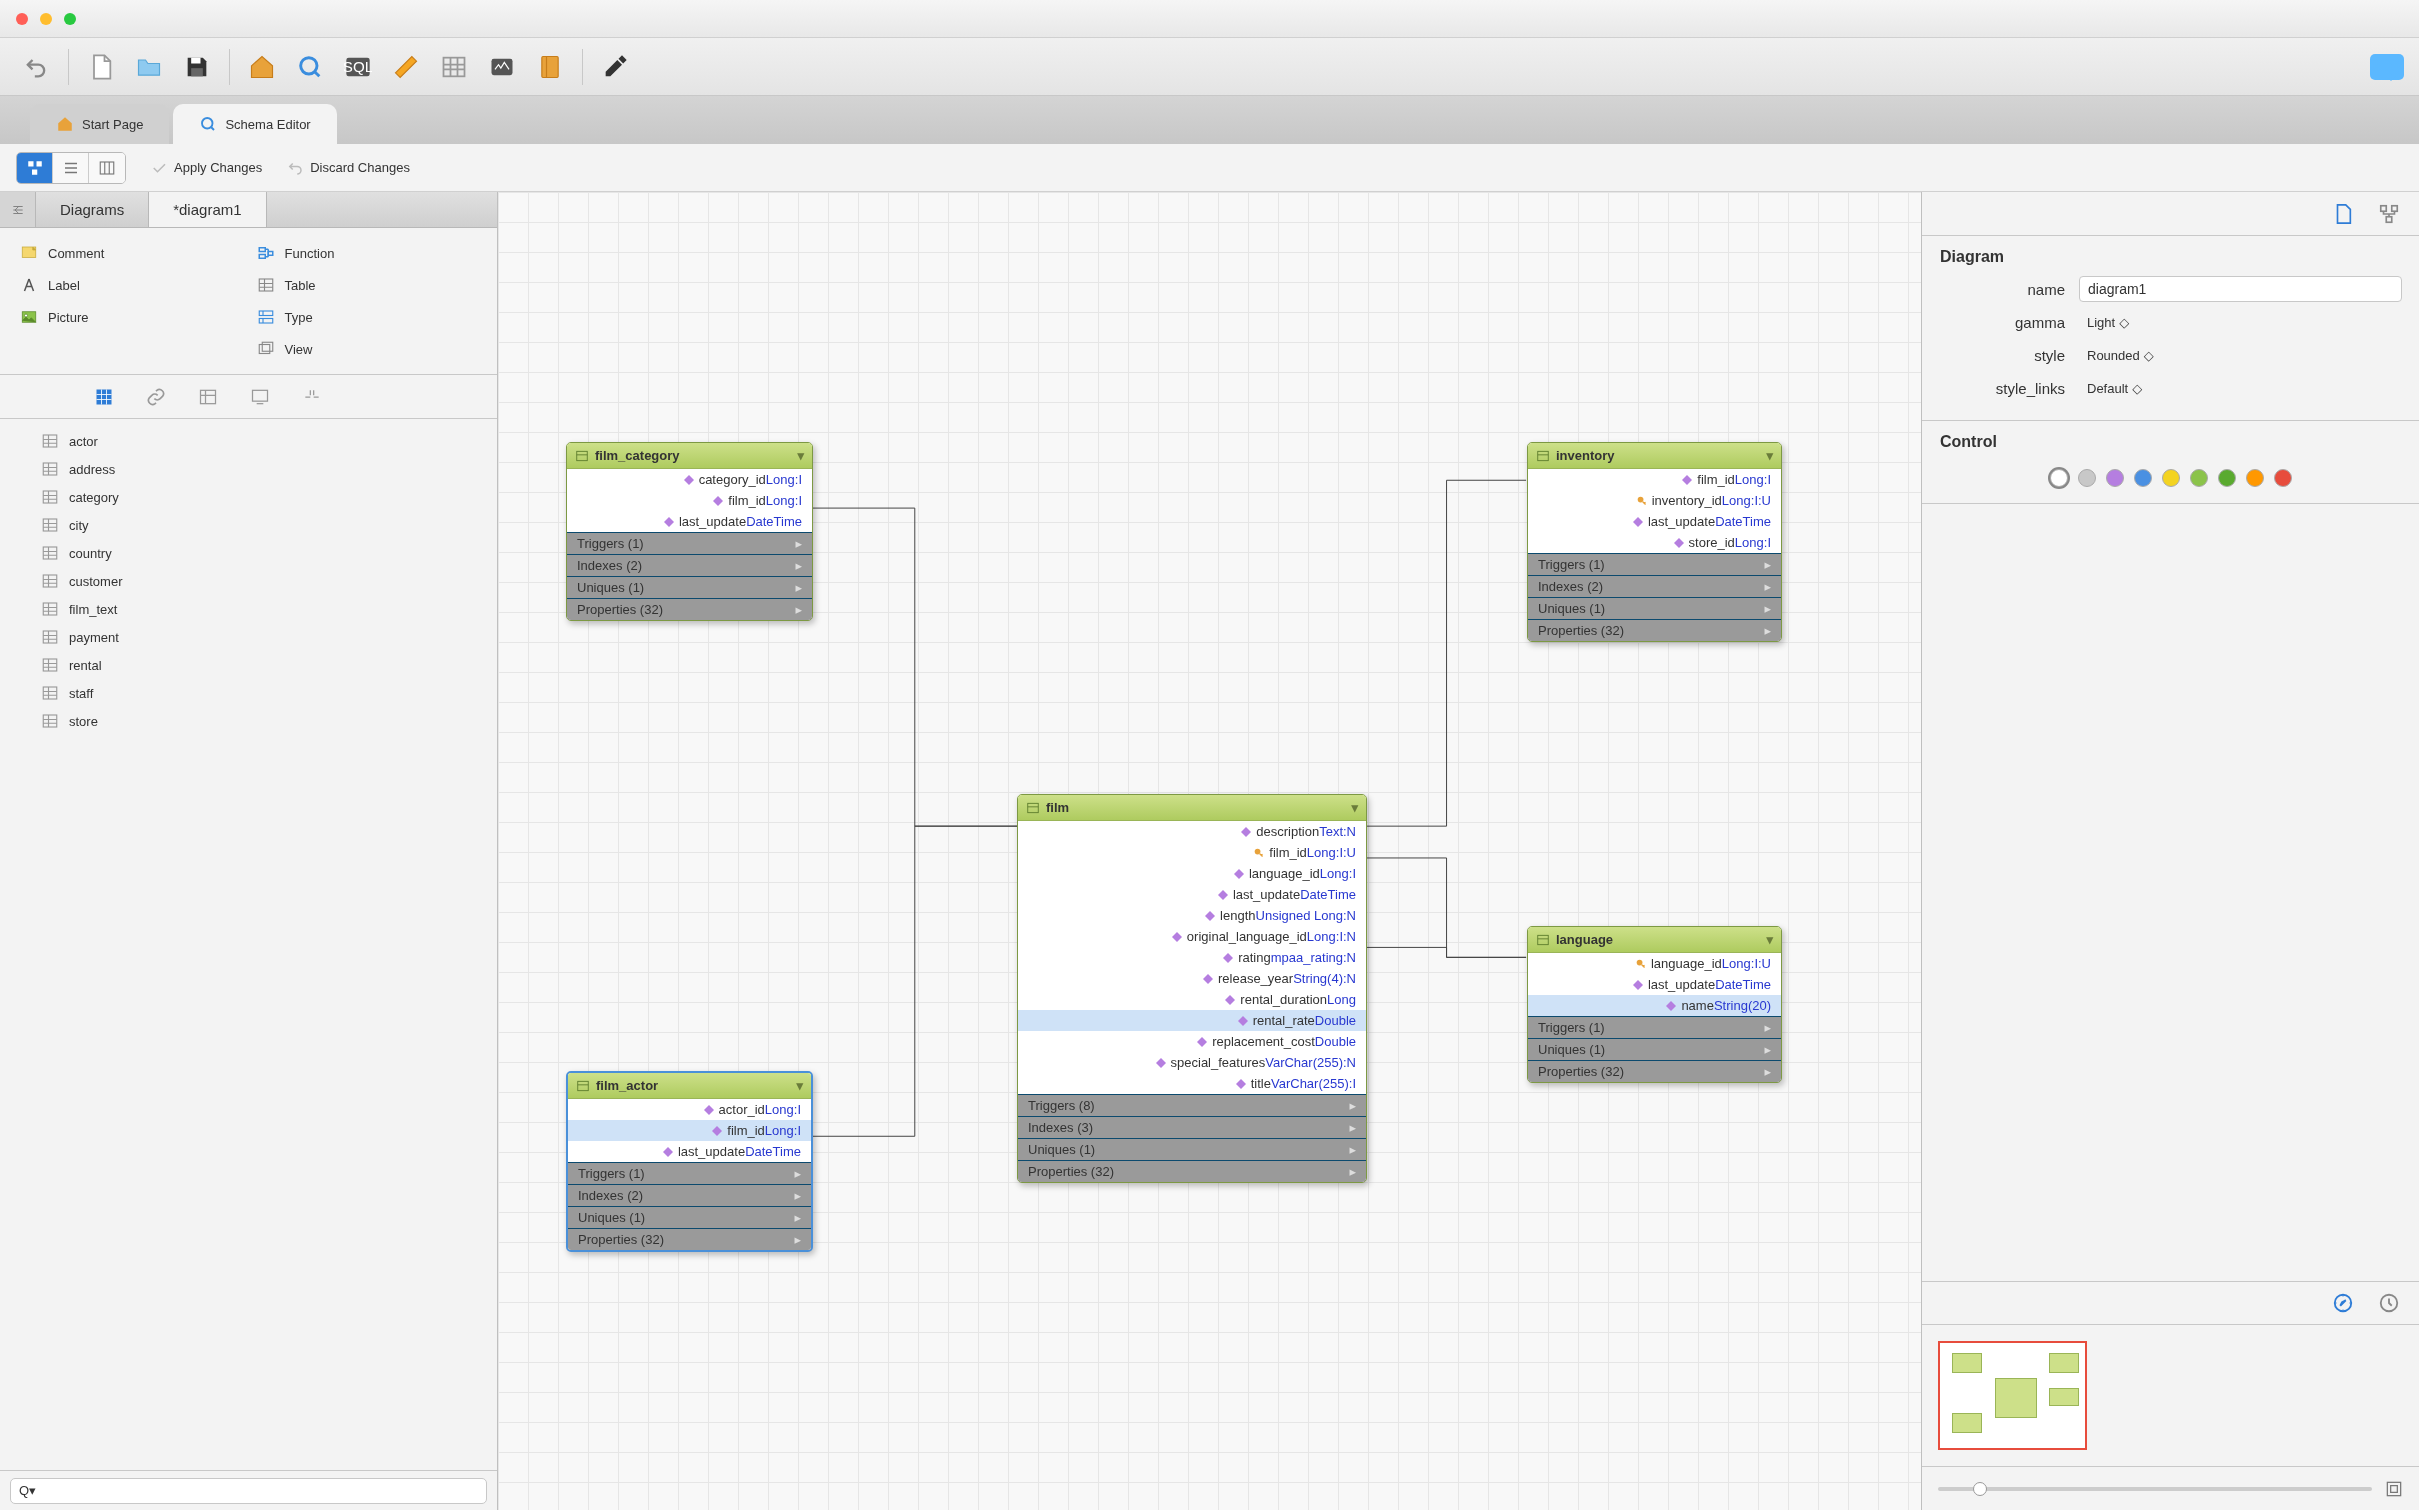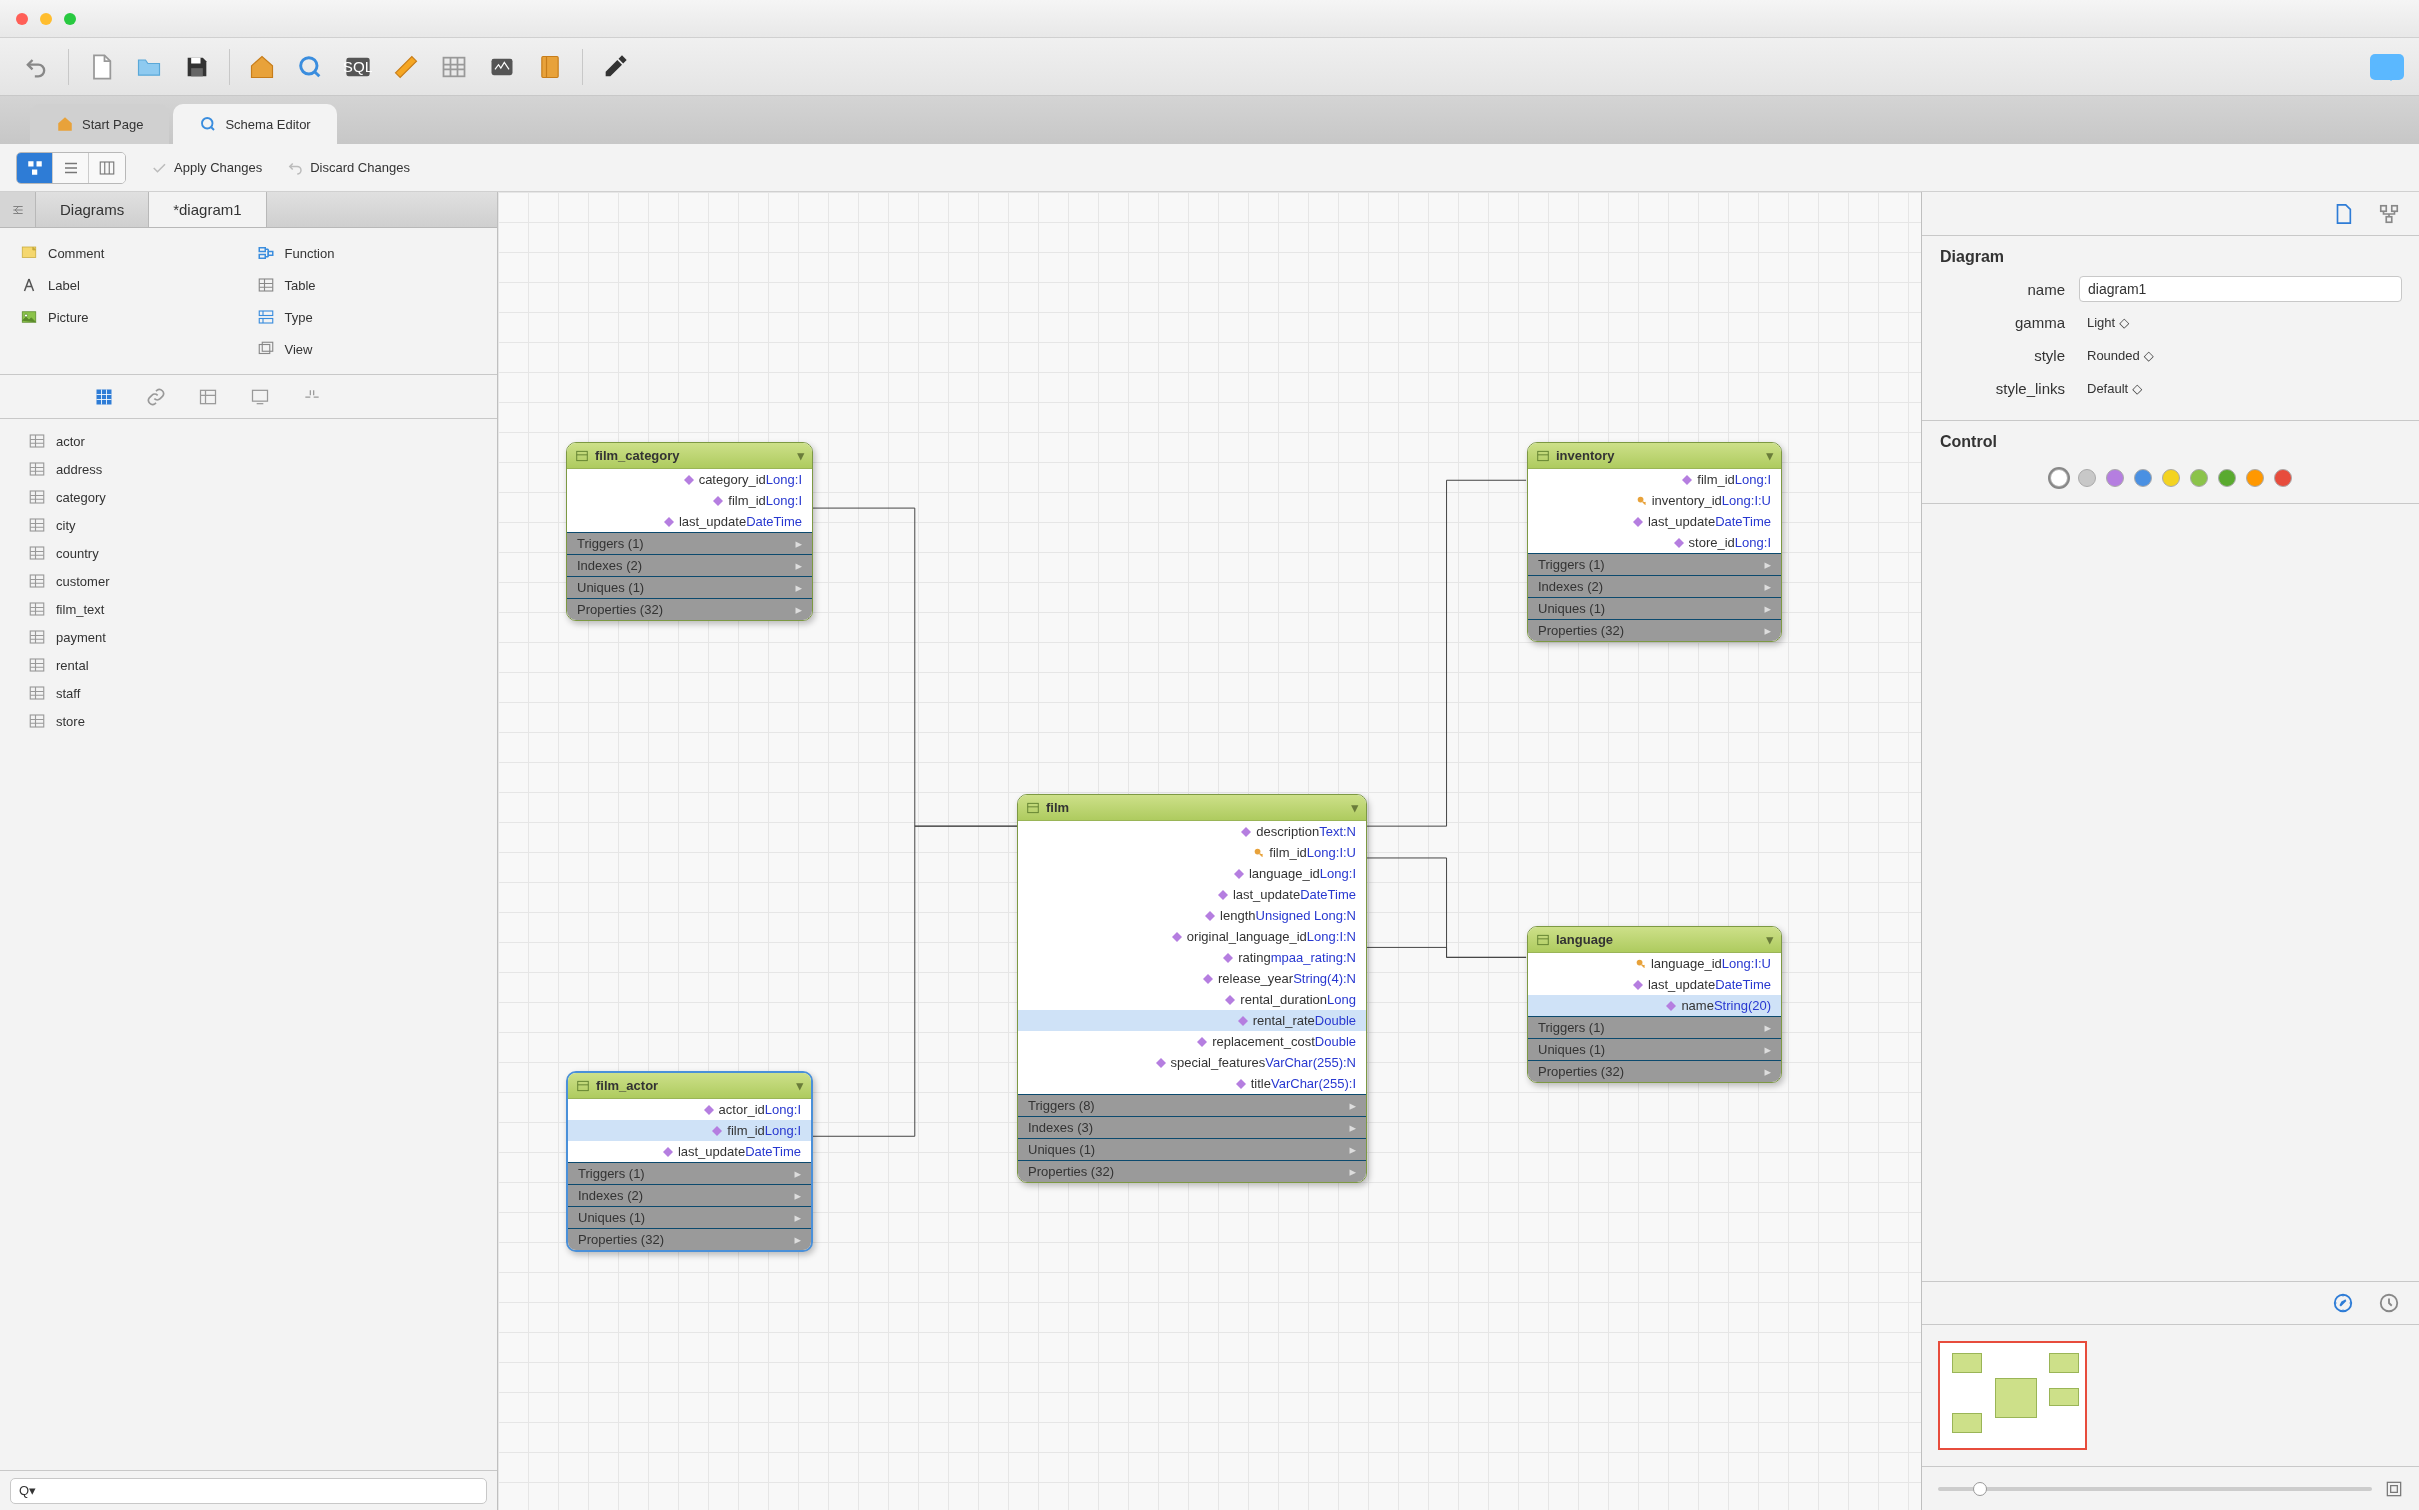--- a/index.html
+++ b/index.html
@@ -29,26 +29,26 @@
 .ltabs{height:36px;background:linear-gradient(#e0e0e0,#cfcfcf);display:flex;align-items:stretch;border-bottom:1px solid #b8b8b8}
 .ltab-handle{width:36px;display:flex;align-items:center;justify-content:center;background:#d5d5d5;border-right:1px solid #b8b8b8;cursor:pointer}
 .ltab{padding:0 24px;display:flex;align-items:center;border-right:1px solid #b8b8b8;font-size:15px;cursor:pointer}
 .ltab.active{background:#f3f3f3}
 .palette{padding:16px 20px;display:grid;grid-template-columns:1fr 1fr;gap:14px 16px;border-bottom:1px solid #c8c8c8}
 .pitem{display:flex;align-items:center;gap:10px;font-size:16px;cursor:pointer}
 .filterrow{height:44px;border-bottom:1px solid #c8c8c8;display:flex;align-items:center;justify-content:flex-start;gap:28px;padding:0 24px}
 .fbtn{width:24px;height:24px;cursor:pointer;display:flex;align-items:center;justify-content:center;color:#888}
 .fbtn.active{color:#2e7cd6}
 .tablelist{flex:1;overflow:auto;padding:8px 0}
-.trow{display:flex;align-items:center;gap:10px;padding:5px 28px;font-size:16px;cursor:pointer}
+.trow{display:flex;align-items:center;gap:10px;padding:5px 41px;font-size:16px;cursor:pointer}
 .search{height:40px;border-top:1px solid #c8c8c8;display:flex;align-items:center;padding:0 10px}
 .searchbox{flex:1;height:26px;border:1px solid #c8c8c8;border-radius:5px;background:white;padding:0 8px;display:flex;align-items:center;color:#999}
 .canvas{flex:1;position:relative;background:#f8f8f8;overflow:hidden;border-right:1px solid #bfbfbf}
 .grid{position:absolute;inset:0;background-image:linear-gradient(#e6e6e6 1px,transparent 1px),linear-gradient(90deg,#e6e6e6 1px,transparent 1px);background-size:30px 30px}
-.entity{position:absolute;border:1px solid #7d9943;border-radius:10px;background:white;box-shadow:2px 3px 6px rgba(0,0,0,.25);overflow:hidden}
+.entity{position:absolute;border:1px solid #7d9943;border-radius:5px;background:white;box-shadow:2px 3px 6px rgba(0,0,0,.25);overflow:hidden}
 .entity.sel{border:2px solid #4a90d9}
 .ehead{background:linear-gradient(#cde089,#aecb5f);height:26px;display:flex;align-items:center;padding:0 8px;gap:6px;font-size:13px;font-weight:bold;color:#3a4a1a;border-bottom:1px solid #9ab557}
 .ehead .caret{margin-left:auto;color:#6a7c3a}
 .erow{display:flex;justify-content:flex-end;padding:3px 10px;font-size:12.4px}
 .erow .n{display:flex;align-items:center;gap:5px;color:#333}
 .erow .t{color:#2838d0;text-align:right}
 .erow.sel{background:#cfe2f7}
 .esec{background:#9a9a9a;color:white;font-size:12px;padding:3px 10px;display:flex;justify-content:space-between;border-top:1px solid #0c4a6e}
 .esec .chev{color:#ddd}
 .right{width:498px;display:flex;flex-direction:column;background:#f3f3f3}

